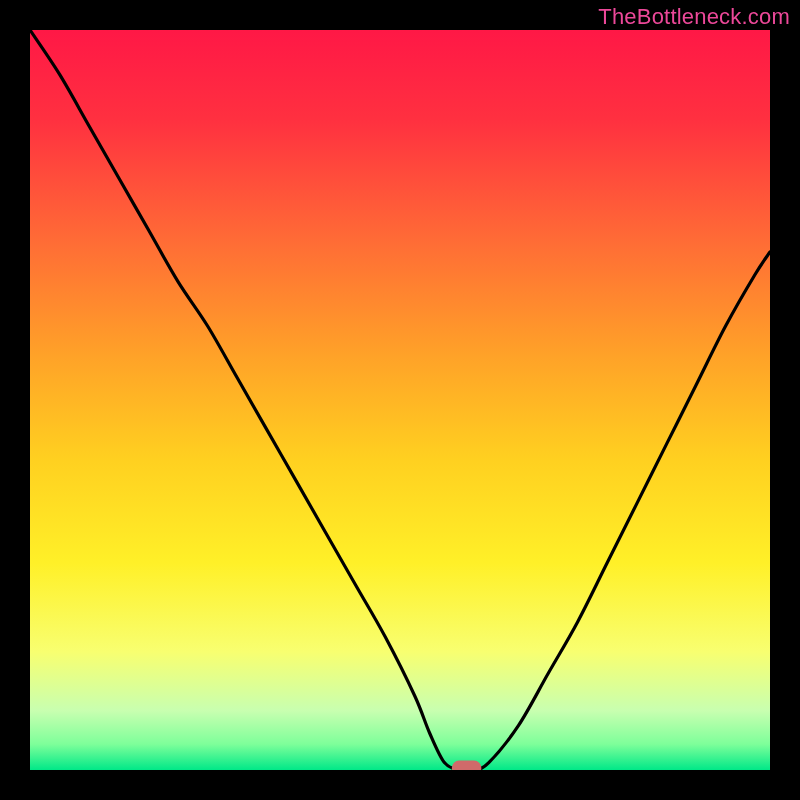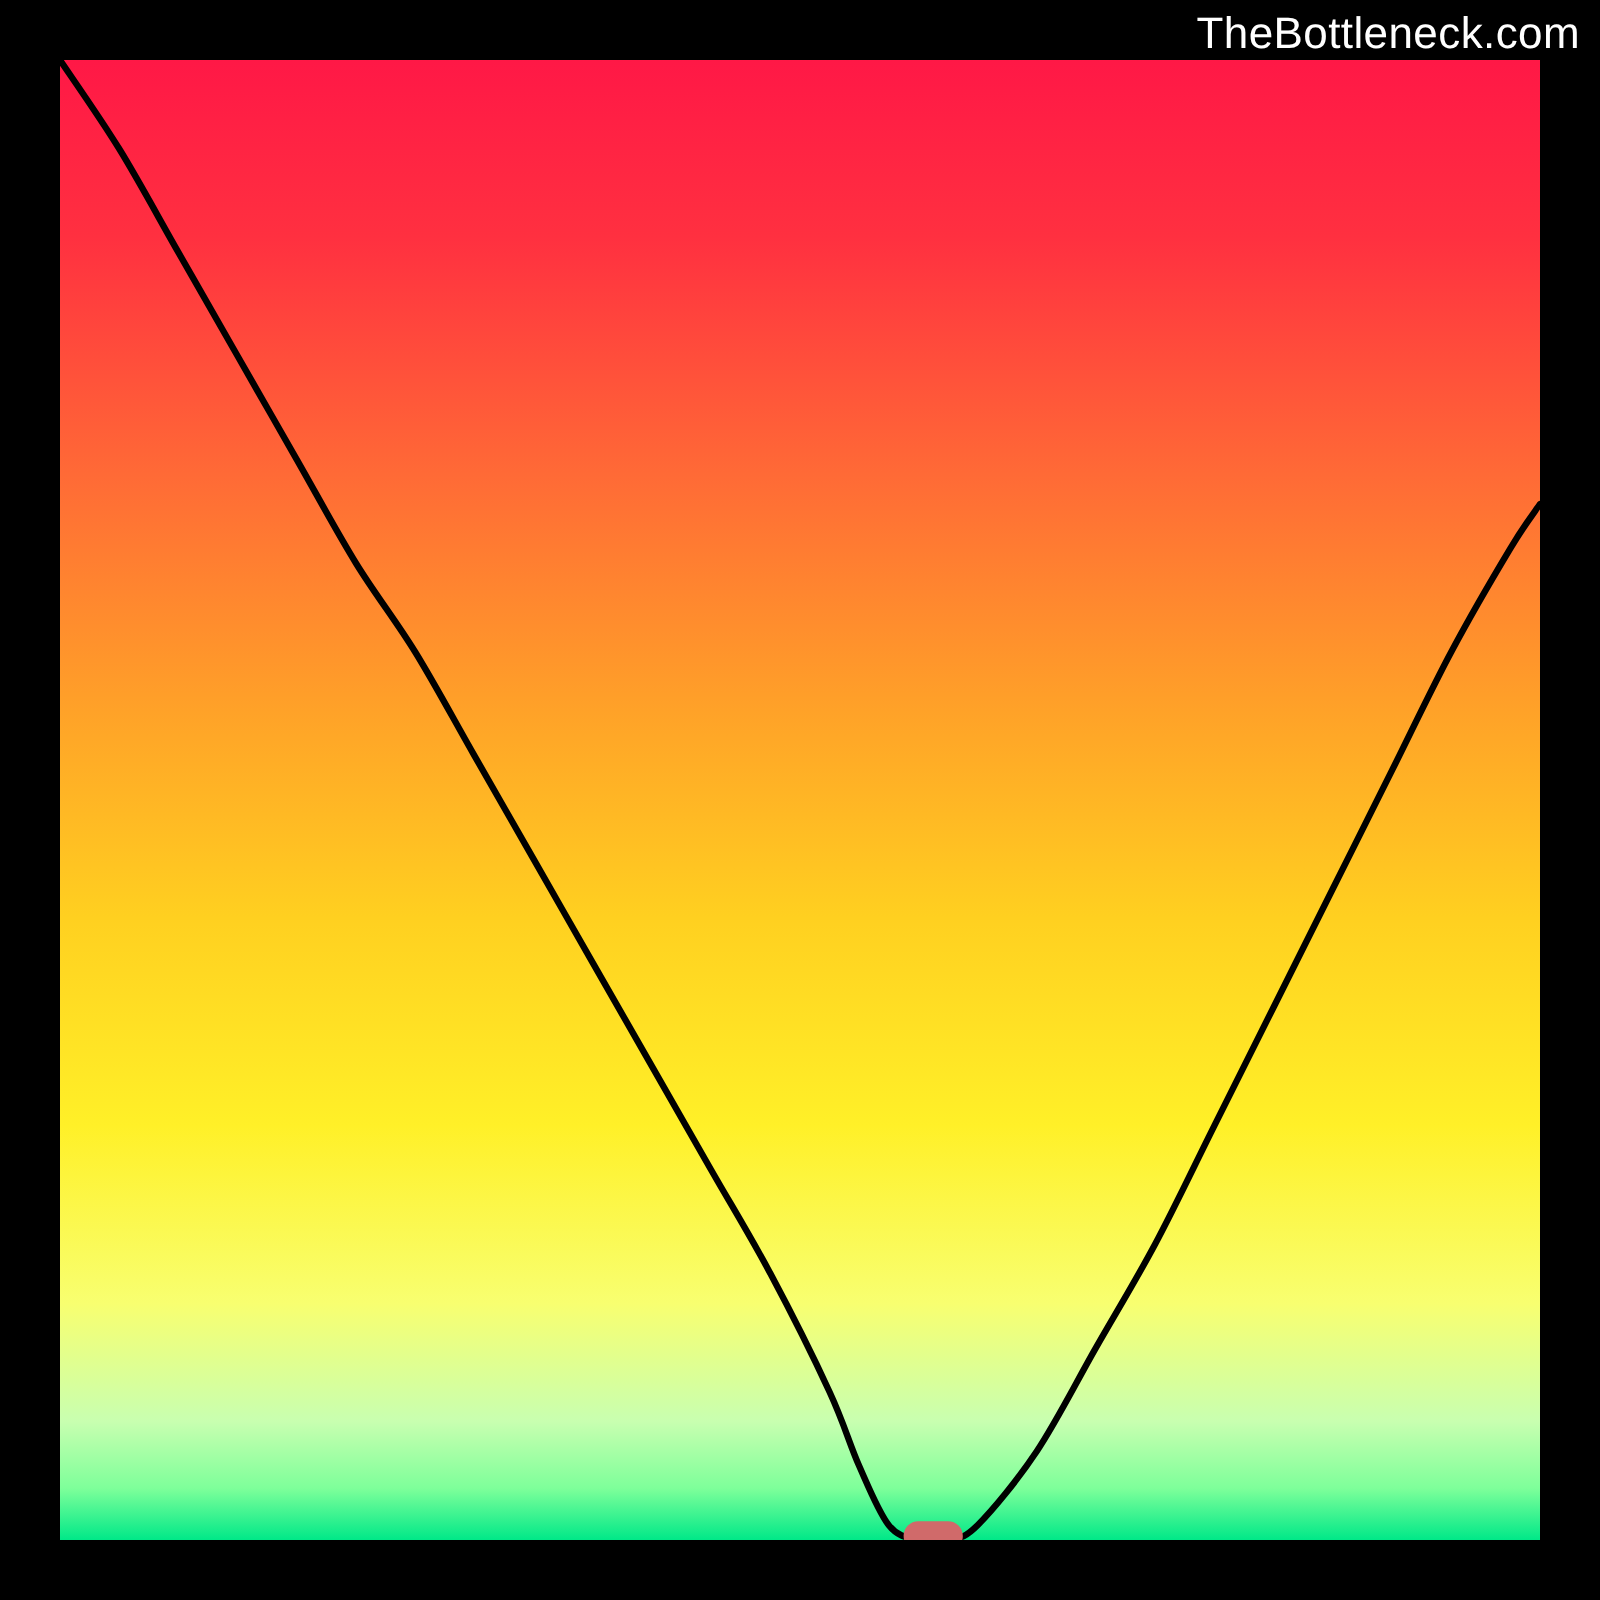--- a/index.html
+++ b/index.html
@@ -14,21 +14,21 @@
   .frame {
     position: relative;
     width: 800px;
     height: 800px;
     background: #000;
   }
   .watermark {
     position: absolute;
     top: 4px;
     right: 10px;
-    color: #ffffff;
+    color: #ec4899;
     font-size: 22px;
     font-weight: 500;
     letter-spacing: 0.2px;
     z-index: 10;
     user-select: none;
   }
   .plot-area {
     position: absolute;
     left: 30px;
     top: 30px;

